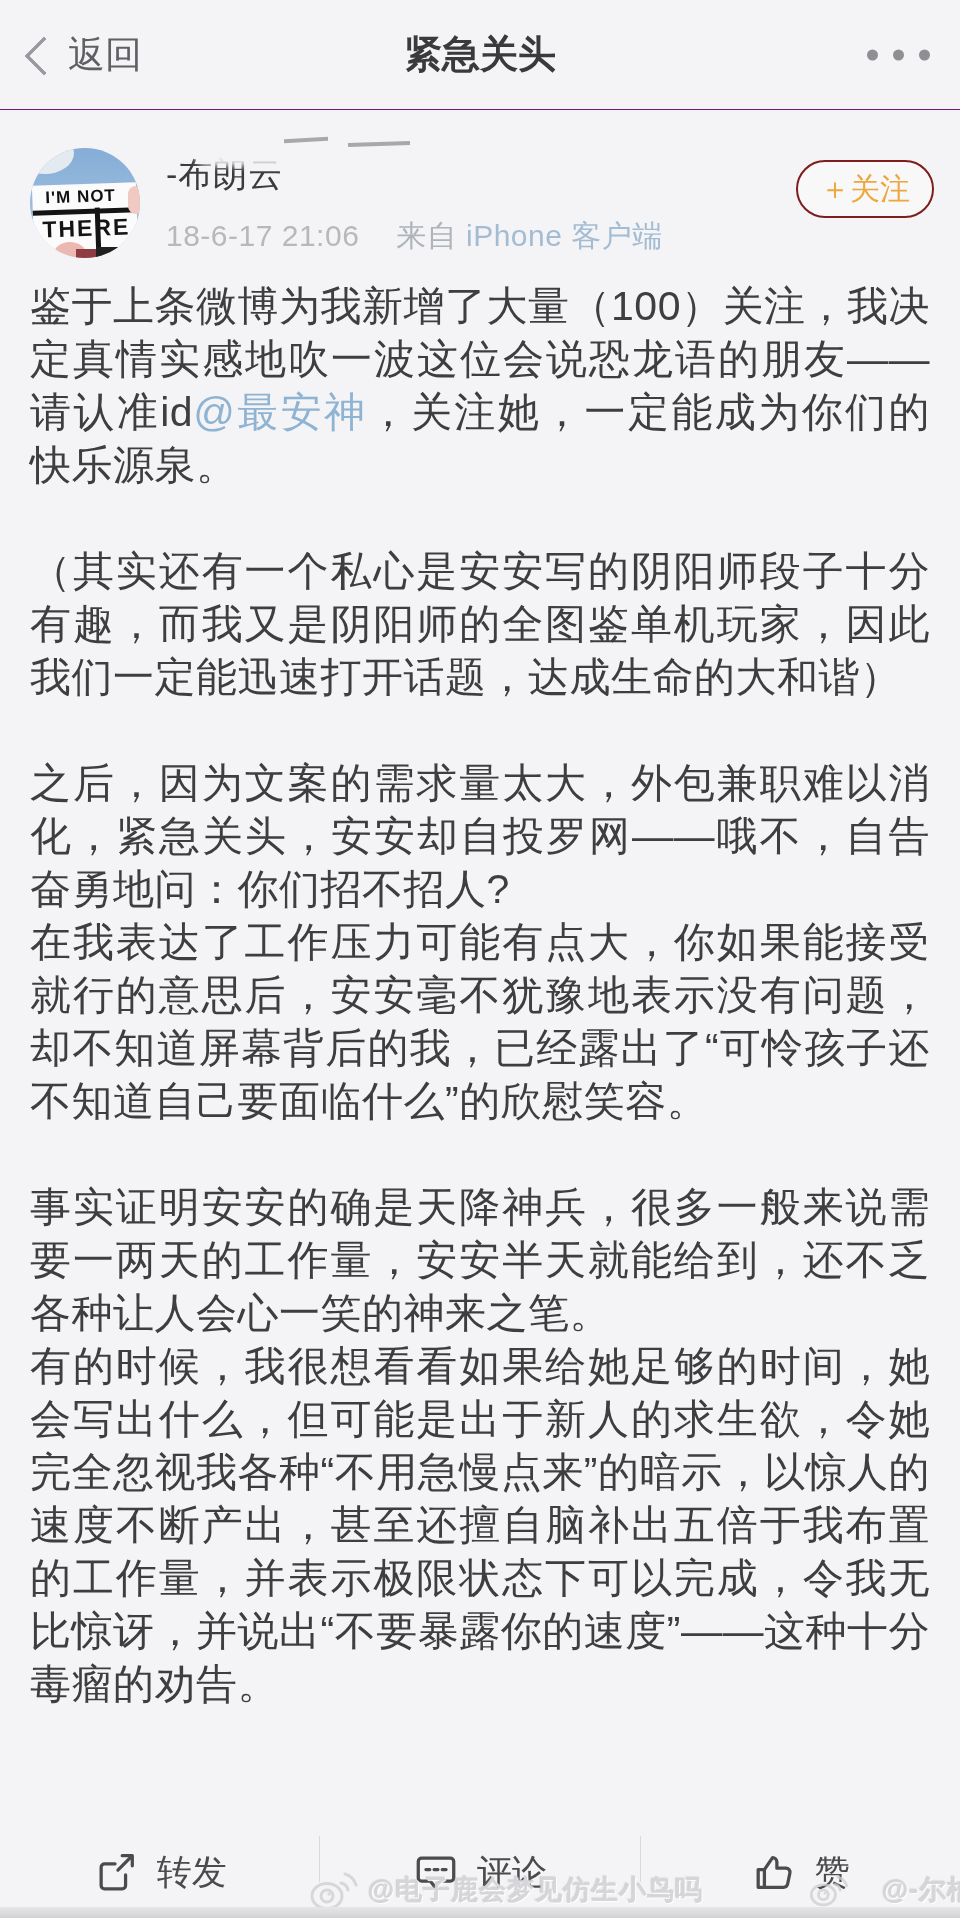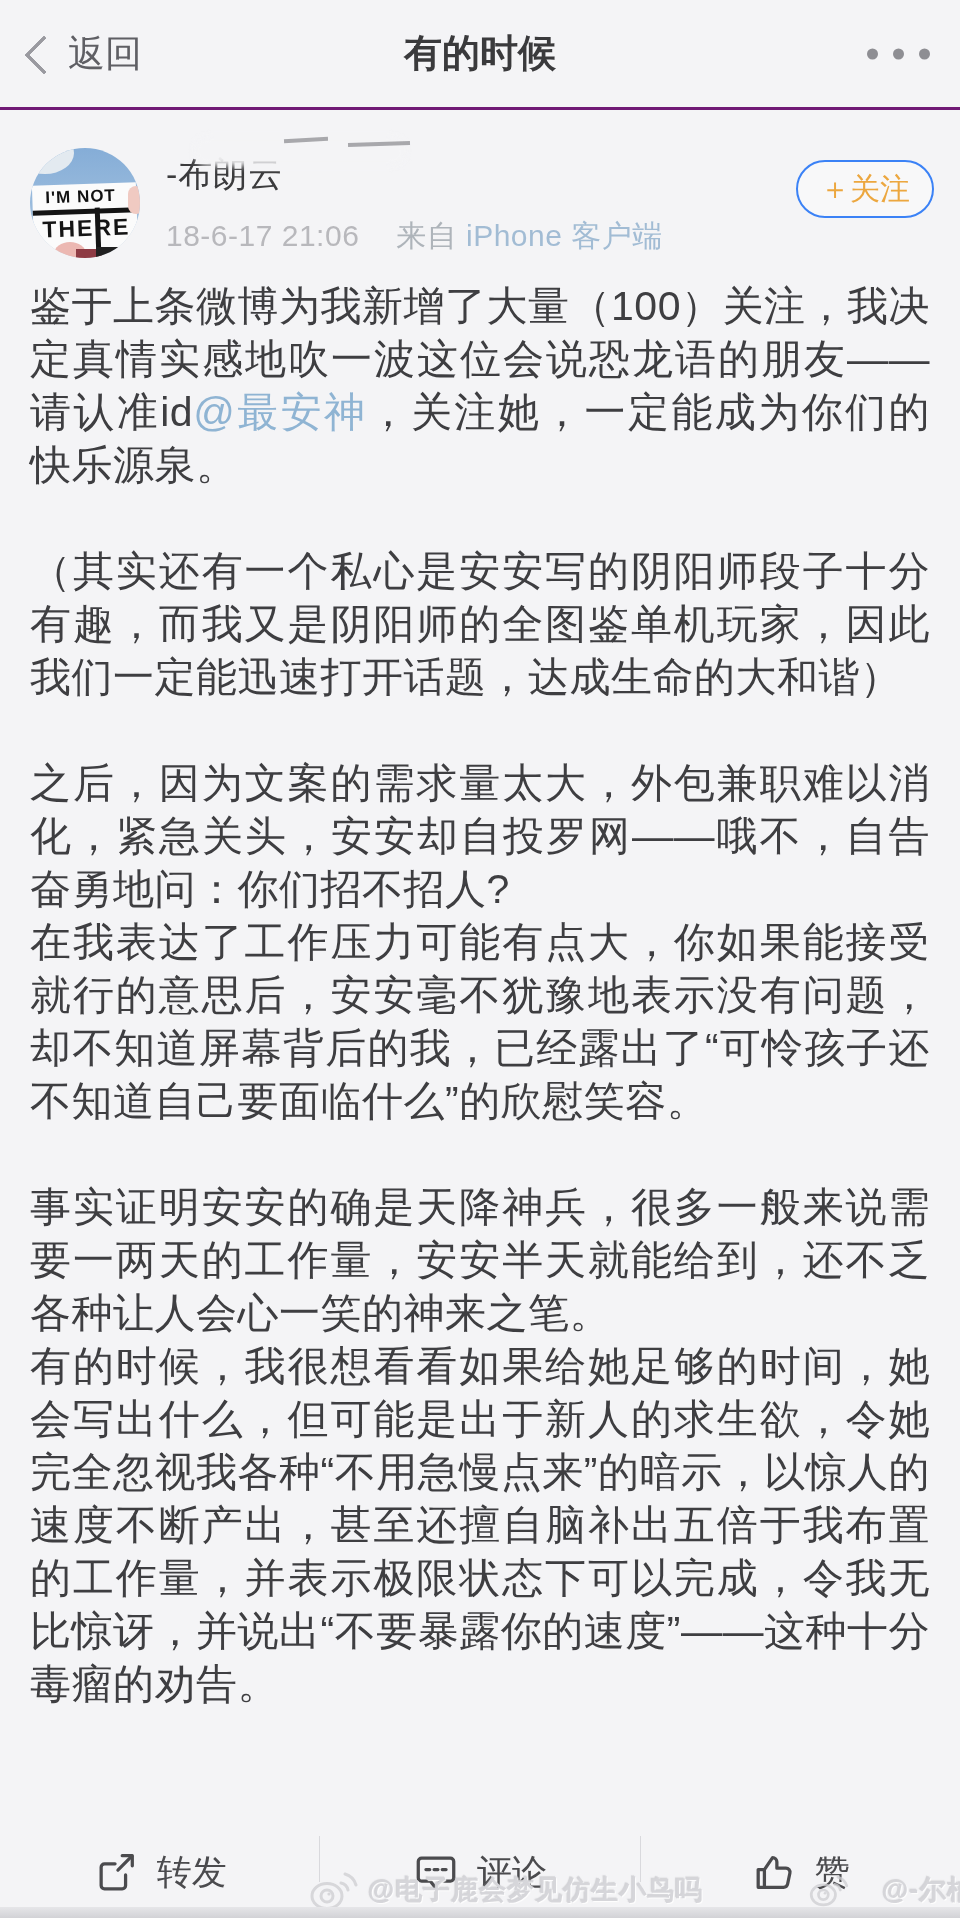--- a/index.html
+++ b/index.html
@@ -8,21 +8,21 @@
     background:#f4f4f6; overflow:hidden;
     font-family:"Liberation Sans","DejaVu Sans",sans-serif;
     color:#3e3e41;
   }
 
   
   .navbar {
     position:relative; height:110px;
     display:flex; align-items:center;
     padding:0 30px; box-sizing:border-box;
-    border-bottom:3px solid #701a75;
+    border-bottom:1px solid #701a75;
   }
   .back { display:flex; align-items:center; gap:10px; cursor:pointer; }
   .chevron {
     width:24px; height:24px; margin-top:2px;
     border-left:4px solid #9a9aa0; border-bottom:4px solid #9a9aa0;
     transform:rotate(45deg); border-radius:1px;
   }
   .back-label { font-size:37px; color:#5f5f64; }
   .nav-title {
     position:absolute; left:0; right:0; text-align:center;
@@ -65,21 +65,21 @@
     background:#6a6a70; opacity:0.55; transform:rotate(-3deg); }
   .ghost2 { position:absolute; left:182px; top:-10px; width:62px; height:4px;
     background:#6a6a70; opacity:0.55; transform:rotate(-2deg); }
   .meta { margin-top:18px; font-size:30px; color:#b8b8bc; letter-spacing:0.5px; }
   .meta .src-prefix { color:#aeb4ba; margin-left:28px; }
   .meta .src { color:#a2bcd4; }
 
   .follow-btn {
     position:absolute; right:26px; top:50px;
     width:138px; height:58px; box-sizing:border-box;
-    border:2px solid #3b82f6; border-radius:30px;
+    border:2px solid #7f1d1d; border-radius:30px;
     background:rgba(255,255,255,0.35);
     color:#eca73f; font-size:30px;
     display:flex; align-items:center; justify-content:center;
     cursor:pointer;
   }
 
   
   .post-body {
     padding:22px 30px 0; font-size:41px; line-height:53px;
     color:#3e3e41; letter-spacing:0.5px; text-align:justify;
@@ -116,21 +116,21 @@
 </head>
 <body>
 
 <div class="screen">
 
   <header class="navbar">
     <div class="back">
       <span class="chevron"></span>
       <span class="back-label">返回</span>
     </div>
-    <div class="nav-title">有的时候</div>
+    <div class="nav-title">紧急关头</div>
     <div class="more">
       <span class="dot"></span>
       <span class="dot"></span>
       <span class="dot"></span>
     </div>
   </header>
 
   <section class="post-header">
     <div class="avatar">
       <div class="av-cloud"></div>

